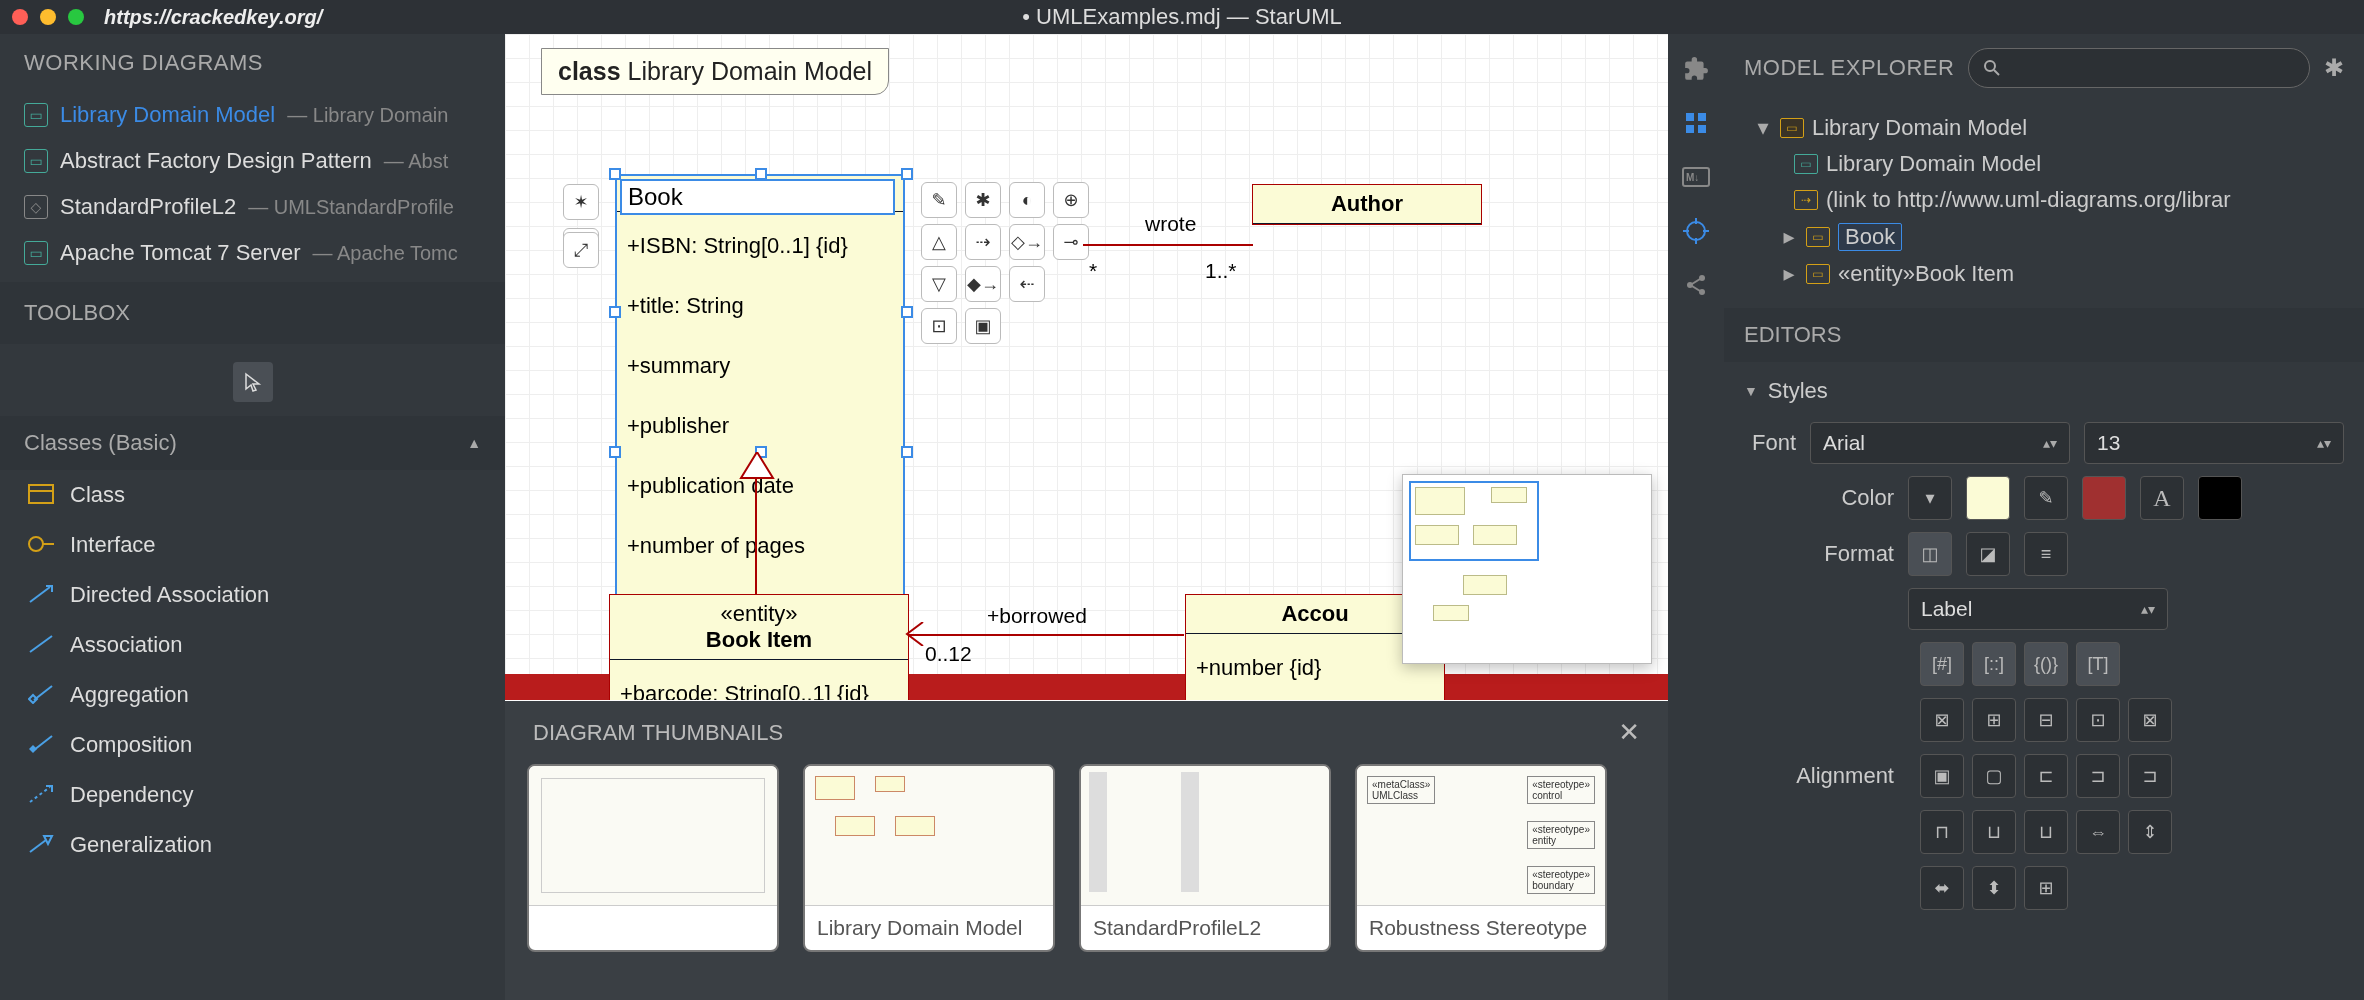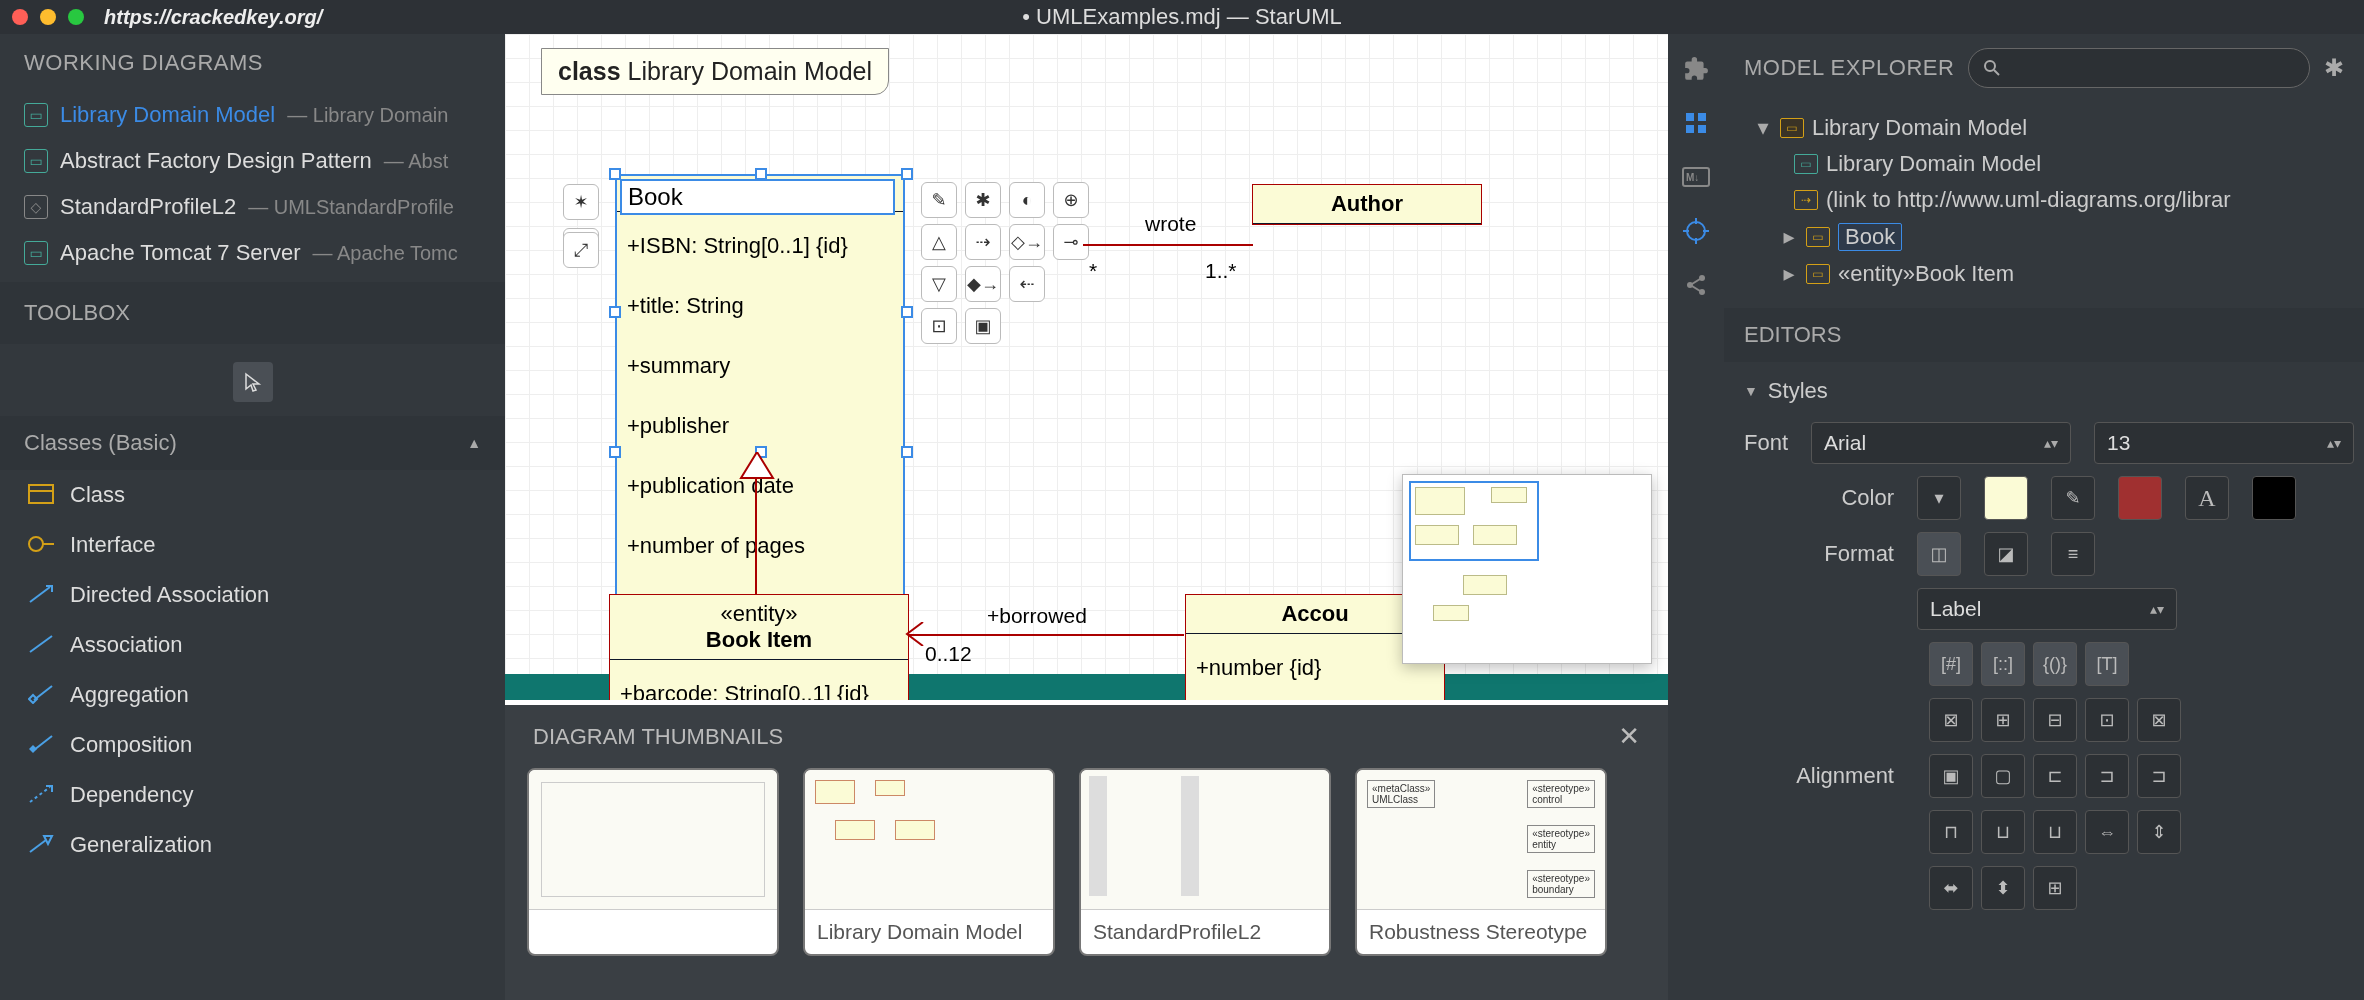--- a/index.html
+++ b/index.html
@@ -38,21 +38,21 @@
   .wd-icon { width:24px; height:24px; display:inline-flex; align-items:center; justify-content:center; border:1px solid #4a9; color:#4a9; font-size:14px; border-radius:3px; }
   .wd-icon.grey { border-color:#888; color:#888; }
 
   .toolbox-header { padding: 18px 24px; color:#aaa; font-size:22px; background:#2f3439; margin-top:6px; }
   .select-box { margin: 8px auto; width:40px; height:40px; background:#4a4f55; border-radius:4px; display:flex; align-items:center; justify-content:center; color:#ddd; }
   .toolbox-cat { padding: 14px 24px; color:#aaa; display:flex; justify-content:space-between; align-items:center; font-size:22px; background:#2f3439; }
   .toolbox-items { }
   .tb-item { padding: 12px 28px; display:flex; align-items:center; gap:16px; color:#ddd; font-size:22px; cursor:pointer; }
   .tb-icon { width:26px; height:22px; display:inline-block; }
 
-  .center-panel { flex:1; display:flex; flex-direction:column; background:#0f766e; position:relative; }
+  .center-panel { flex:1; display:flex; flex-direction:column; background:#b91c1c; position:relative; }
   .canvas-wrap { flex:1; position:relative; overflow:hidden; }
   .canvas {
     position:absolute; top:0; left:0; right:0; height:640px;
     background:#fff;
     background-image: linear-gradient(#eee 1px, transparent 1px), linear-gradient(90deg, #eee 1px, transparent 1px);
     background-size: 24px 24px;
   }
   .diagram-title {
     position:absolute; top:14px; left:36px;
     background:#fffff0; border:1px solid #888; padding:8px 16px; font-size:25px; color:#222;
@@ -78,21 +78,21 @@
 
   .mini-toolbar { position:absolute; display:flex; gap:6px; }
   .mini-btn { width:36px; height:36px; background:#fff; border:1px solid #bbb; border-radius:6px; display:flex; align-items:center; justify-content:center; color:#333; font-size:18px; }
 
   .assoc-line { position:absolute; height:2px; background:#a00; }
   .assoc-label { position:absolute; font-size:21px; color:#000; }
 
   .minimap { position:absolute; right:16px; top:440px; width:250px; height:190px; background:#fff; border:1px solid #bbb; box-shadow:0 4px 14px rgba(0,0,0,.25); }
   .minimap-view { position:absolute; border:2px solid #3b8be6; }
 
-  .thumb-panel { height:300px; background:#3a3f44; border-top:5px solid #ffffff; }
+  .thumb-panel { height:300px; background:#3a3f44; border-top:1px solid #ffffff; }
   .thumb-head { display:flex; justify-content:space-between; align-items:center; padding:16px 28px; color:#bbb; font-size:22px; }
   .thumbs { display:flex; gap:24px; padding:0 22px; }
   .thumb { width:252px; background:#fff; border:2px solid #777; border-radius:8px; overflow:hidden; }
   .thumb-img { height:140px; background:#fafaf4; border-bottom:1px solid #ccc; position:relative; }
   .thumb-label { padding:10px 12px; color:#555; font-size:21px; text-align:left; white-space:nowrap; overflow:hidden; text-overflow:ellipsis; }
 
   .right-strip { width:56px; background:#33383d; display:flex; flex-direction:column; align-items:center; padding-top:20px; gap:24px; }
   .right-strip .ricon { width:30px; height:30px; color:#888; display:flex; align-items:center; justify-content:center; }
   .right-strip .ricon.active { color:#3b8be6; }
 
@@ -106,21 +106,21 @@
   .tree-row { display:flex; align-items:center; gap:8px; padding:5px 4px; }
   .tree-row.selected .tree-label { background:#2e3a4a; border:1px solid #3b8be6; padding:0 6px; border-radius:2px; }
   .tree-caret { width:18px; text-align:center; color:#aaa; }
   .tree-icon { width:24px; height:20px; display:inline-flex; align-items:center; justify-content:center; border:1px solid #d4a017; border-radius:2px; font-size:12px; color:#d4a017; }
   .tree-icon.pkg { border-color:#d4a017; background:#3a3326; }
   .tree-icon.green { border-color:#4a9; color:#4a9; }
 
   .editors-title { padding:14px 20px; color:#aaa; font-size:22px; background:#2f3439; }
   .ed-section { padding:10px 20px; }
   .ed-header { display:flex; align-items:center; gap:10px; color:#ccc; font-size:22px; padding:6px 0 12px 0; }
-  .ed-row { display:flex; align-items:center; gap:23px; padding:6px 0; }
+  .ed-row { display:flex; align-items:center; gap:14px; padding:6px 0; }
   .ed-label { width:150px; text-align:right; color:#ccc; font-size:22px; }
   .ed-input { flex:0 0 260px; height:42px; background:#2c3034; border:1px solid #555; border-radius:4px; display:flex; align-items:center; justify-content:space-between; padding:0 12px; color:#ddd; font-size:21px; }
   .ed-input-sm { width:90px; }
   .ed-btn { width:44px; height:44px; background:#2c3034; border:1px solid #555; border-radius:4px; display:inline-flex; align-items:center; justify-content:center; color:#bbb; font-size:18px; }
   .ed-btn.active { background:#4a4f55; }
   .swatch { width:44px; height:44px; border-radius:4px; border:1px solid #555; }
   .btn-grid { display:flex; gap:8px; flex-wrap:wrap; padding-left:12px; }
 
   .chev { font-size:14px; color:#aaa; }
 </style>

